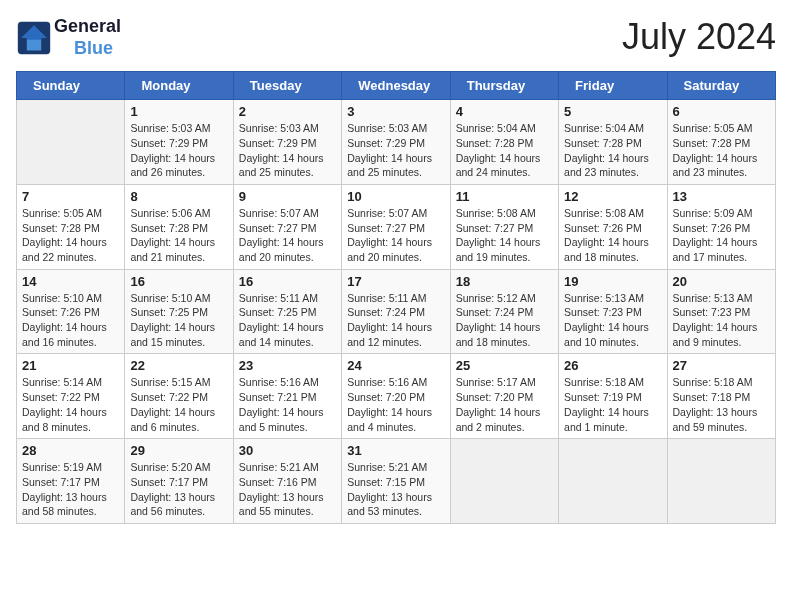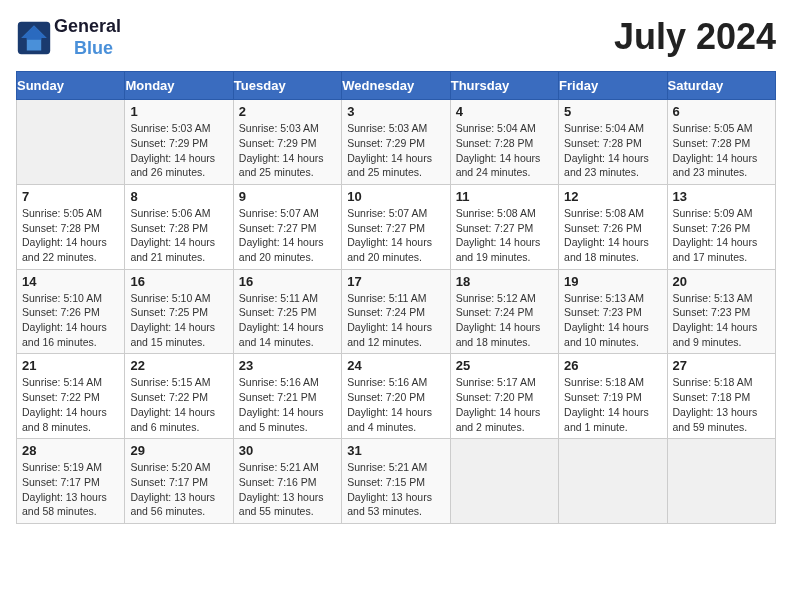--- a/index.html
+++ b/index.html
@@ -29,37 +29,37 @@
     }
     .logo-icon {
       width: 36px;
       height: 36px;
     }
     .title-block {
       text-align: right;
     }
     .month-year {
       font-size: 36px;
-      font-weight: bold;
+      font-weight: normal;
       color: #222;
       text-align: right;
     }
     .location {
       font-size: 16px;
       color: #444;
     }
     table {
       width: 100%;
       border-collapse: collapse;
       font-size: 11px;
     }
     thead tr th {
       background-color: #3a6cbf;
       color: #fff;
-      padding: 6px 0;
+      padding: 6px 16px;
       text-align: left;
       font-size: 13px;
       font-weight: bold;
       border: 1px solid #2a5aaa;
     }
     tbody tr td {
       border: 1px solid #ccc;
       vertical-align: top;
       padding: 4px 5px;
       width: 108px;

